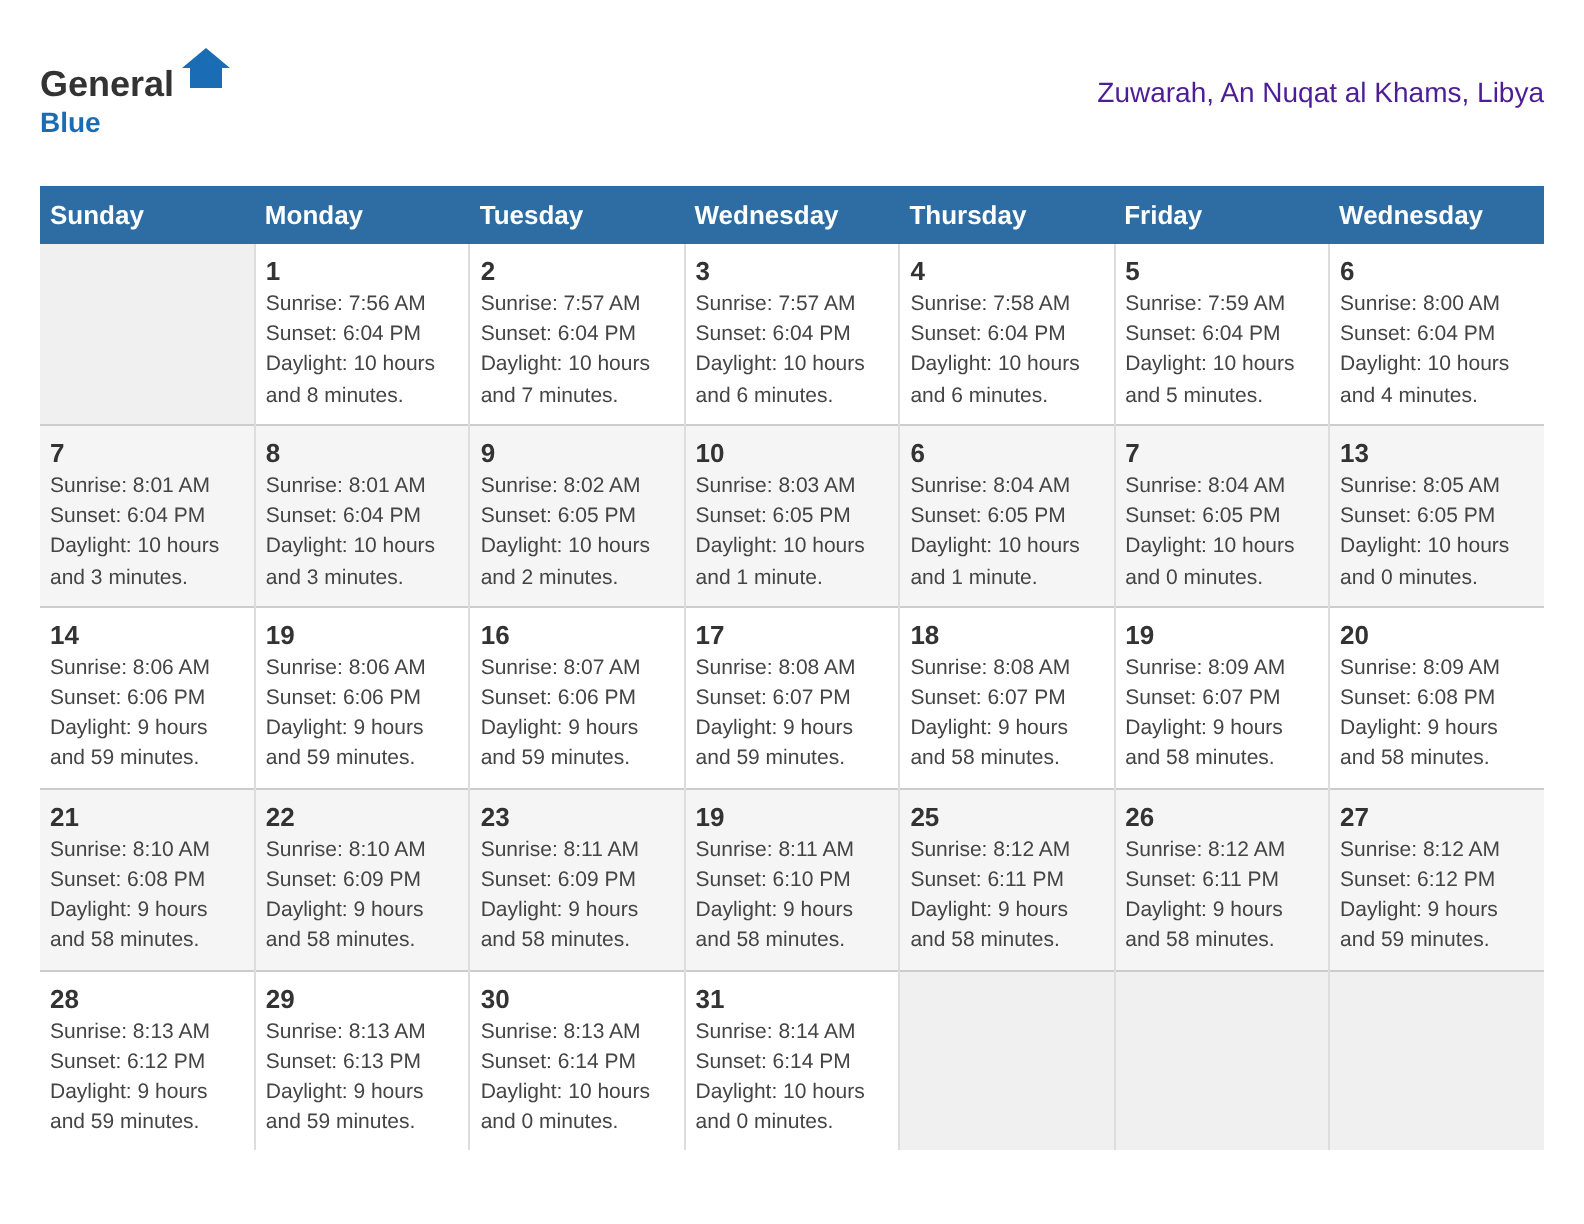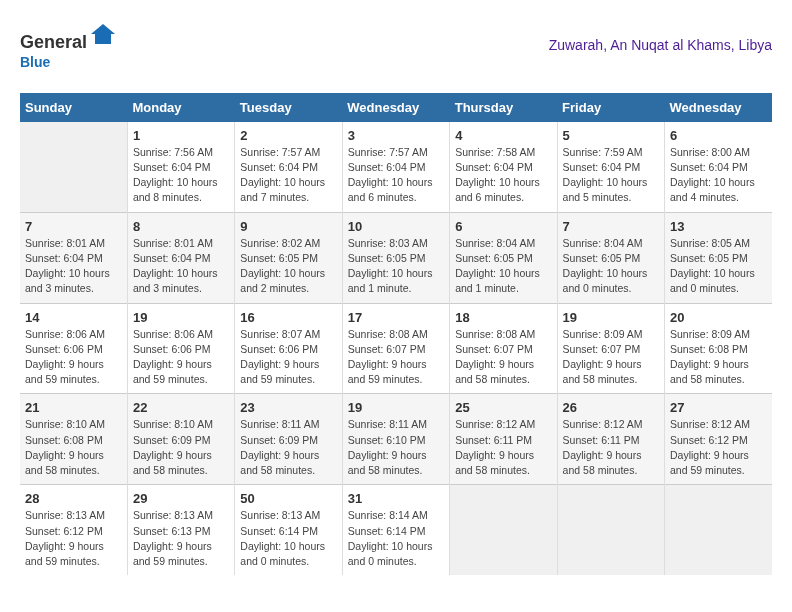--- a/index.html
+++ b/index.html
@@ -257,21 +257,21 @@
       <tr>
         <td>
           <span class="day-number">28</span>
           <div class="day-info">Sunrise: 8:13 AM<br>Sunset: 6:12 PM<br>Daylight: 9 hours<br>and 59 minutes.</div>
         </td>
         <td>
           <span class="day-number">29</span>
           <div class="day-info">Sunrise: 8:13 AM<br>Sunset: 6:13 PM<br>Daylight: 9 hours<br>and 59 minutes.</div>
         </td>
         <td>
-          <span class="day-number">50</span>
+          <span class="day-number">30</span>
           <div class="day-info">Sunrise: 8:13 AM<br>Sunset: 6:14 PM<br>Daylight: 10 hours<br>and 0 minutes.</div>
         </td>
         <td>
           <span class="day-number">31</span>
           <div class="day-info">Sunrise: 8:14 AM<br>Sunset: 6:14 PM<br>Daylight: 10 hours<br>and 0 minutes.</div>
         </td>
         <td class="empty-cell"></td>
         <td class="empty-cell"></td>
         <td class="empty-cell"></td>
       </tr>

